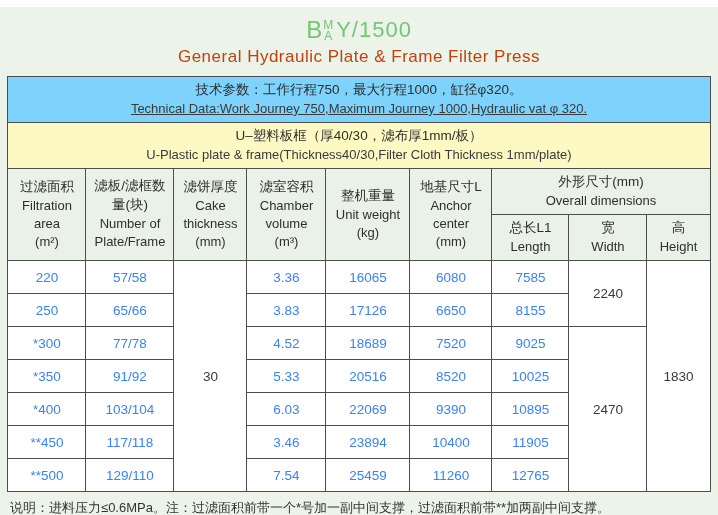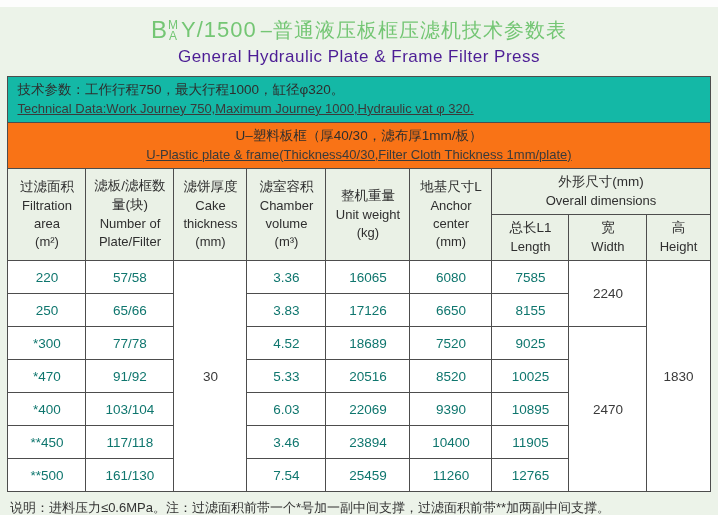--- a/index.html
+++ b/index.html
@@ -20,66 +20,65 @@
   }
   .title-b{font-size:24px;}
   .title-stack{
     display:inline-flex;flex-direction:column;align-items:center;
     font-size:12px;line-height:11px;margin:0 3px 0 1px;
     transform:translateY(1px);
   }
   .title-model{font-size:22px;letter-spacing:1px;}
   .title-cn{font-size:20px;margin-left:4px;letter-spacing:1px;}
   .title-en{
-    color:#4c1d95;font-size:17px;margin-top:4px;letter-spacing:.5px;
+    color:#c2410c;font-size:17px;margin-top:4px;letter-spacing:.5px;
   }
 
   
   table{
     border-collapse:collapse;table-layout:fixed;
     width:702px;margin:9px auto 0;
     background:#ecf3e9;
   }
   td{border:1px solid #4d4d4d;text-align:center;vertical-align:middle;}
   .tech-cell{
-    text-align:left;padding:3px 9px;background:#14b8a6;
+    text-align:center;padding:3px 9px;background:#7dd3fc;
   }
   .tech-cn{font-size:13.5px;color:#2e2e2e;line-height:1.45;}
   .tech-en{font-size:13px;color:#3a3a3a;line-height:1.45;text-decoration:underline;}
-  .plate-cell{padding:3px 4px;background:#f97316;}
+  .plate-cell{padding:3px 4px;background:#fef9c3;}
   .plate-cn{font-size:13.5px;color:#2e2e2e;line-height:1.5;}
-  .plate-en{font-size:13px;color:#3a3a3a;line-height:1.45;text-decoration:underline;}
+  .plate-en{font-size:13px;color:#3a3a3a;line-height:1.45;}
 
   .hdr{background:#eaf1e6;padding:4px 2px;}
   .hdr div{font-size:13px;line-height:1.4;color:#2f2f2f;}
   .hdr .cn{font-size:13.5px;}
   .hdr-sub{height:40px;}
   .hdr-top{height:44px;}
 
-  .data-row td{background:#ffffff;height:30px;font-size:13.5px;color:#0f766e;}
+  .data-row td{background:#ffffff;height:30px;font-size:13.5px;color:#3b82f6;}
   td.merged{background:#ffffff;font-size:13.5px;color:#3a3a3a;margin-top:32px;}
 
   
   .notes{margin:6px 10px 0;}
   .notes div{font-size:13px;line-height:1.5;color:#333;}
 </style>
 </head>
 <body>
 
 <div class="top-strip"></div>
 
 <div class="title-wrap">
   <div class="title-line1">
     <span class="title-b">B</span>
     <span class="title-stack">
       <span>M</span>
       <span>A</span>
     </span>
     <span class="title-model">Y/1500</span>
-    <span class="title-cn">–普通液压板框压滤机技术参数表</span>
   </div>
   <div class="title-en">General Hydraulic Plate &amp; Frame Filter Press</div>
 </div>
 
 <table>
   <colgroup>
     <col style="width:78px">
       <col style="width:88px">
       <col style="width:73px">
     <col style="width:79px">
@@ -108,21 +107,21 @@
   <tr class="hdr-top">
     <td rowspan="2" class="hdr">
       <div class="cn">过滤面积</div>
       <div>Filtration area</div>
       <div>(m²)</div>
     </td>
     <td rowspan="2" class="hdr">
       <div class="cn">滤板/滤框数</div>
       <div class="cn">量(块)</div>
       <div>Number of</div>
-      <div>Plate/Filter</div>
+      <div>Plate/Frame</div>
     </td>
     <td rowspan="2" class="hdr">
       <div class="cn">滤饼厚度</div>
       <div>Cake</div>
       <div>thickness</div>
       <div>(mm)</div>
     </td>
     <td rowspan="2" class="hdr">
       <div class="cn">滤室容积</div>
       <div>Chamber</div>
@@ -182,21 +181,21 @@
   <tr class="data-row">
     <td>*300</td>
     <td>77/78</td>
     <td>4.52</td>
     <td>18689</td>
     <td>7520</td>
     <td>9025</td>
     <td rowspan="5" class="merged">2470</td>
   </tr>
   <tr class="data-row">
-    <td>*470</td>
+    <td>*350</td>
     <td>91/92</td>
     <td>5.33</td>
     <td>20516</td>
     <td>8520</td>
     <td>10025</td>
   </tr>
   <tr class="data-row">
     <td>*400</td>
     <td>103/104</td>
     <td>6.03</td>
@@ -207,21 +206,21 @@
   <tr class="data-row">
     <td>**450</td>
     <td>117/118</td>
     <td>3.46</td>
     <td>23894</td>
     <td>10400</td>
     <td>11905</td>
   </tr>
   <tr class="data-row">
     <td>**500</td>
-    <td>161/130</td>
+    <td>129/110</td>
     <td>7.54</td>
     <td>25459</td>
     <td>11260</td>
     <td>12765</td>
   </tr>
 </tbody>
   </table>
 
 <div class="notes">
   <div>说明：进料压力≤0.6MPa。注：过滤面积前带一个*号加一副中间支撑，过滤面积前带**加两副中间支撑。</div>

